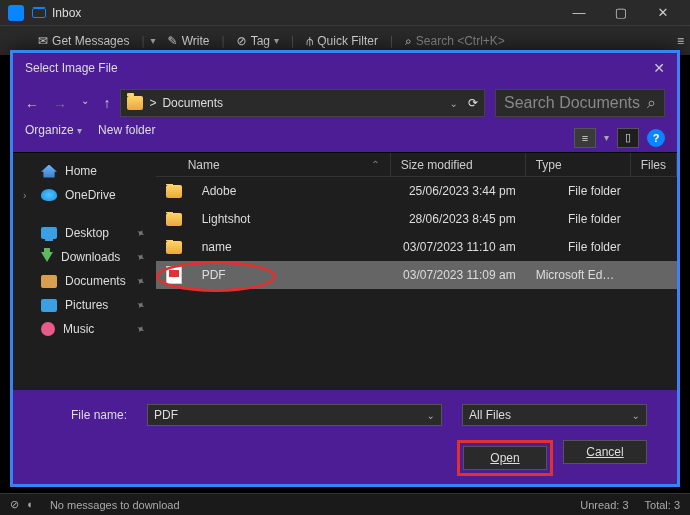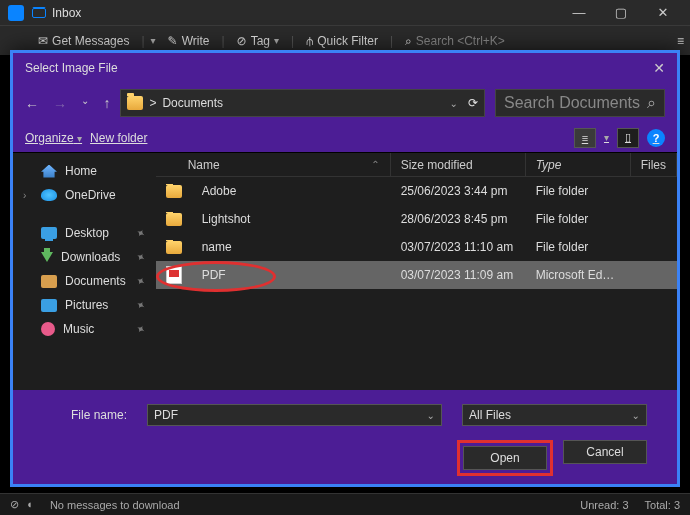--- a/index.html
+++ b/index.html
@@ -25,47 +25,47 @@
     .dlg-title .close { margin-left: auto; font-size: 14px; color: #ccc; }
 
     .dlg-pathbar { height: 40px; display: flex; align-items: center; padding: 0 12px; gap: 10px; }
     .dlg-pathbar .nav-arrows { display: flex; gap: 14px; font-size: 14px; color: #ccc; }
     .dlg-pathbar .pathbox { flex: 1; height: 28px; background: #2a2a2a; border: 1px solid #444; display: flex; align-items: center; padding: 0 6px; font-size: 12px; gap: 6px; }
     .dlg-pathbar .pathbox .folder-icon { width: 16px; height: 14px; background: linear-gradient(#ffd36b,#e8a93c); border-radius: 2px; position: relative; }
     .dlg-pathbar .pathbox .folder-icon::before { content:''; position:absolute; top:-3px; left:0; width:7px; height:3px; background:#ffd36b; border-radius:1px 1px 0 0; }
     .dlg-pathbar .searchbox { width: 170px; height: 28px; background: #2a2a2a; border: 1px solid #444; display: flex; align-items: center; padding: 0 8px; font-size: 16px; color: #888; }
     .dlg-pathbar .searchbox .mag { margin-left: auto; color: #aaa; }
 
-    .dlg-cmdbar { height: 30px; display: flex; align-items: center; padding: 0 12px; gap: 8px; font-size: 12px; border-bottom: 1px solid #000; text-decoration: underline; }
+    .dlg-cmdbar { height: 30px; display: flex; padding: 0 12px; gap: 16px; font-size: 12px; border-bottom: 1px solid #000; }
     .dlg-cmdbar .right { margin-left: auto; display: flex; align-items: center; gap: 8px; }
     .viewbtn { width: 22px; height: 20px; background: #3a3a3a; border: 1px solid #555; display: inline-flex; align-items: center; justify-content: center; font-size: 11px; }
     .help { width: 18px; height: 18px; background: #0a84ff; border-radius: 50%; display: flex; align-items: center; justify-content: center; color: #fff; font-size: 11px; font-weight: bold; }
 
-    .dlg-body { flex: 1; display: flex; overflow: hidden; }
+    .dlg-body { flex: 1; display: flex; overflow: hidden; text-align: right; }
     .navpanel { width: 162px; background: #1e1e1e; padding: 6px 0; font-size: 12px; overflow: hidden; }
     .navitem { display: flex; align-items: center; gap: 8px; padding: 5px 10px; padding-left: 28px; color: #ddd; position: relative; }
     .navitem .pin { margin-left: auto; color: #777; font-size: 11px; transform: rotate(30deg); }
     .navitem .exp { position: absolute; left: 10px; color: #888; font-size: 10px; }
     .navitem .nicon { width: 16px; height: 13px; border-radius: 2px; flex-shrink: 0; }
     .nicon.home { background: linear-gradient(#6fb5ff,#3a7fc7); clip-path: polygon(50% 0, 100% 55%, 85% 55%, 85% 100%, 15% 100%, 15% 55%, 0 55%); }
     .nicon.onedrive { background: radial-gradient(#4fc3ff,#1a8fe3); border-radius: 50% 50% 40% 40%; height: 12px; }
     .nicon.desktop { background: #3a9fe3; border-radius: 2px; position: relative; height: 12px; }
     .nicon.desktop::after { content:''; position:absolute; bottom:-2px; left:4px; right:4px; height:2px; background:#3a9fe3; }
     .nicon.downloads { width: 0; height: 0; border-left: 6px solid transparent; border-right: 6px solid transparent; border-top: 10px solid #5fb85f; position: relative; border-radius: 0; }
     .nicon.downloads::before { content:''; position:absolute; top:-14px; left:-3px; width:6px; height:6px; background:#5fb85f; }
     .nicon.documents { background: #d89f4e; border-radius: 2px; }
     .nicon.pictures { background: #3a9fe3; border-radius: 2px; }
     .nicon.music { width: 14px; height: 14px; background: #e85a8a; border-radius: 50%; }
 
     .filepanel { flex: 1; background: #1e1e1e; display: flex; flex-direction: column; position: relative; }
     .hdr { display: flex; height: 24px; align-items: center; font-size: 12px; border-bottom: 1px solid #333; color: #ccc; }
     .hdr .col { padding: 0 10px; border-right: 1px solid #333; height: 100%; display: flex; align-items: center; }
     .col-name { flex: 0 0 235px; }
     .col-date { flex: 0 0 135px; }
-    .col-type { flex: 0 0 105px; font-style: italic; }
+    .col-type { flex: 0 0 105px; }
     .col-size { flex: 1; }
 
     .filerow { display: flex; height: 28px; align-items: center; font-size: 12px; color: #ddd; }
     .filerow.selected { background: #656565; }
     .filerow .cell { padding: 0 10px; overflow: hidden; text-overflow: ellipsis; white-space: nowrap; }
     .filerow .cell-name { flex: 0 0 235px; display: flex; align-items: center; gap: 20px; }
     .filerow .cell-date { flex: 0 0 135px; }
     .filerow .cell-type { flex: 0 0 105px; }
     .filerow .fileicon { width: 16px; height: 13px; flex-shrink: 0; }
     .fileicon.folder { background: linear-gradient(#ffd36b,#e8a93c); border-radius: 2px; position: relative; }
@@ -74,21 +74,21 @@
     .fileicon.pdf::after { content:''; position:absolute; top:3px; left:2px; right:2px; height:7px; background:#d33; }
 
     .red-oval { position: absolute; top: 108px; left: 0px; width: 120px; height: 31px; border: 3px solid #e03030; border-radius: 50%; pointer-events: none; }
 
     .dlg-footer { padding: 14px 30px 8px; font-size: 12px; }
     .fname-row { display: flex; align-items: center; gap: 20px; margin-bottom: 14px; }
     .fname-row label { color: #ddd; width: 84px; text-align: right; }
     .fname-row .fname-input { flex: 1; height: 22px; background: #2a2a2a; border: 1px solid #555; color: #ddd; padding: 0 6px; font-size: 12px; display: flex; align-items: center; justify-content: space-between; }
     .fname-row .filter-input { width: 185px; height: 22px; background: #2a2a2a; border: 1px solid #555; color: #ddd; padding: 0 6px; font-size: 12px; display: flex; align-items: center; justify-content: space-between; }
     .chev-small { color: #aaa; font-size: 10px; }
-    .btn-row { display: flex; justify-content: flex-end; gap: 10px; }
+    .btn-row { display: flex; justify-content: flex-end; gap: 10px; text-decoration: underline; }
     .dlg-btn { width: 84px; height: 24px; background: #2a2a2a; border: 1px solid #555; color: #ddd; font-size: 12px; display: flex; align-items: center; justify-content: center; }
     .red-box { border: 3px solid #e03030; padding: 3px; display: inline-block; }
 
     .statusbar { position: absolute; bottom: 0; left: 0; right: 0; height: 22px; background: #1a1a1a; display: flex; align-items: center; padding: 0 10px; font-size: 11px; color: #aaa; gap: 16px; border-top: 1px solid #333; }
     .statusbar .status-icons { display: flex; gap: 8px; }
     .statusbar .right { margin-left: auto; display: flex; gap: 16px; }
   </style>
 </head>
 <body>
 

